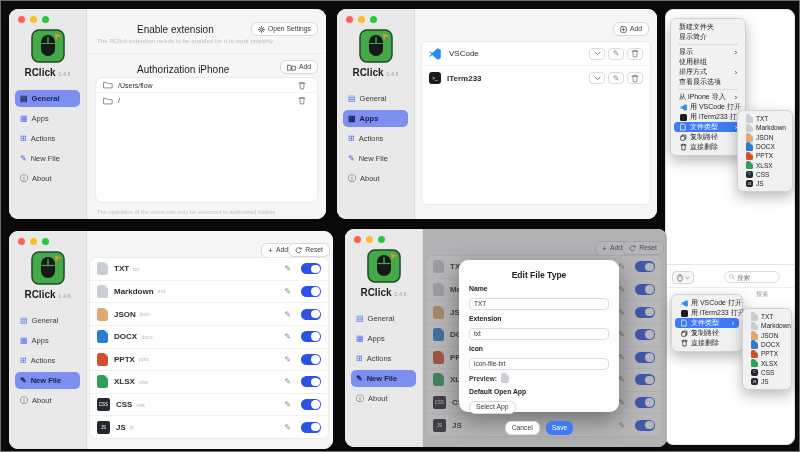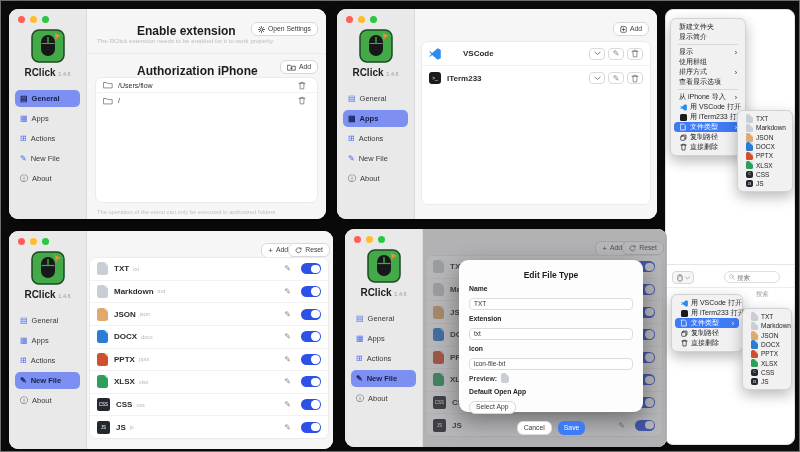--- a/index.html
+++ b/index.html
@@ -20,21 +20,21 @@
   .nav-ico { font-size:8px; color:#4a6cf0; line-height:1; }
   .nav-item.sel .nav-ico { color:#1c2a63; }
   .nav-ico.gray { color:#56565a; }
   .content { flex:1; position:relative; background:#f6f6f7; }
 
   
   .pill { display:inline-flex; align-items:center; gap:3px; background:#fff; border:1px solid #d8d8d8; border-radius:6px; font-size:6.8px; color:#3a3a3c; padding:2.5px 6px; line-height:1; font-family:"Liberation Sans",sans-serif; }
   .card { background:#fff; border:1px solid #ebebeb; border-radius:7px; position:absolute; overflow:hidden; }
   .row { display:flex; align-items:center; padding:0 7px; border-bottom:1px solid #f2f2f3; }
   .row:last-child { border-bottom:none; }
-  .sec-title { font-size:12px; font-weight:700; color:#1d1d1f;padding-left:40px; }
+  .sec-title { font-size:10px; font-weight:400; color:#1d1d1f;padding-left:40px; }
   .sub { font-size:6.2px; color:#bcbcbe; }
   .footnote { position:absolute; font-size:5.8px; color:#c2c2c4; }
   .toggle { width:20px; height:11px; border-radius:6px; background:#2d50e6; position:relative; flex:none; }
   .toggle::after { content:''; position:absolute; top:1.3px; right:1.3px; width:8.4px; height:8.4px; border-radius:50%; background:#fff; }
   .pencil { font-size:8px; color:#8e8e92; }
   .file-ico { width:11px; height:13px; border-radius:2.5px; flex:none; position:relative; }
   .sq-ico { width:9px; height:9px; border-radius:2px; flex:none; display:flex; align-items:center; justify-content:center; color:#fff; font-size:4px; }
   .ctl { width:16px; height:12px; display:inline-flex; align-items:center; justify-content:center; background:#fff; border:1px solid #dadada; border-radius:4px; color:#6e6e72; }
   svg.lin { stroke:currentColor; fill:none; stroke-width:1; stroke-linecap:round; stroke-linejoin:round; }
 
@@ -53,21 +53,21 @@
   .m-item { display:flex; align-items:center; gap:3px; height:10px; padding:0 5px; border-radius:3.5px; font-size:7px; color:#1d1d1f; white-space:nowrap; }
   .m-item.sel { background:#3f7bf5; color:#fff; }
   .m-item .arr { margin-left:auto; font-size:7px; }
   .m-sep { height:1px; background:#d8d8da; margin:2px 4px; }
   .mi { width:8px; height:8px; flex:none; display:flex; align-items:center; justify-content:center; }
   .sub-item { height:9.3px; font-size:6.5px; }
   .sub-item .file-ico { width:7px; height:8.6px; border-radius:1.5px; }
 
   
   .overlay { position:absolute; left:78px; top:0; right:0; bottom:0; background:rgba(96,96,99,.45); z-index:5; }
-  .dialog { position:absolute; left:114px; top:31px; width:184px; height:152px; background:#fdfdfd; border-radius:9px; box-shadow:0 8px 24px rgba(0,0,0,.4); z-index:6; padding:8px 10px; }
+  .dialog { position:absolute; left:114px; top:31px; width:160px; height:152px; background:#fdfdfd; border-radius:9px; box-shadow:0 8px 24px rgba(0,0,0,.4); z-index:6; padding:8px 10px; }
   .dialog h3 { font-size:8.5px; font-weight:700; color:#1d1d1f; text-align:center; margin:2px 0 4px; }
   .dlabel { font-size:6.8px; font-weight:700; color:#222; margin-top:5px; }
   .dinput { width:100%; height:12px; border:1px solid #dcdcdc; border-radius:4px; background:#fff; font-size:6.5px; color:#333; padding:0 4px; margin-top:2px; font-family:"Liberation Sans",sans-serif; }
   .dbtns { display:flex; justify-content:center; gap:6px; margin-top:7px; }
   .btn-save { background:#3e7bf7; color:#fff; border:none; }
 
   .hairline { position:absolute; left:0; right:0; height:1px; background:#ececec; }
 </style>
 </head>
 <body>
@@ -203,21 +203,21 @@
             <rect x="1" y="1" width="8" height="8" rx="1.5"></rect>
             <path d="M5 3.2v3.6M3.2 5h3.6"></path>
           </svg>
           <span>Add</span>
         </button>
       <div class="card" style="left:6px;right:6px;top:32px;bottom:14px;">
         <div class="row" style="height:24px;">
           <svg width="12" height="12" viewBox="0 0 10 10">
               <path d="M7.2 0.2L2.6 4.1 0.9 2.8 0.2 3.2 2 5 0.2 6.8l.7.4 1.7-1.3 4.6 3.9 2.6-1.3V1.5z" fill="#2c8ceb"></path>
             </svg>
-          <span style="font-size:8px;font-weight:700;color:#2c2c2e;margin-left:22px;">VSCode</span>
+          <span style="font-size:8px;font-weight:400;color:#2c2c2e;margin-left:8px;">VSCode</span>
           <span style="margin-left:auto;display:flex;gap:3px;">
             <button class="ctl">
                 <svg class="lin" width="7" height="5" viewBox="0 0 8 5">
                   <path d="M1 1l3 2.6L7 1"></path>
                 </svg>
               </button>
             <button class="ctl">
                 <span class="pencil">✎</span>
               </button>
             <button class="ctl">

